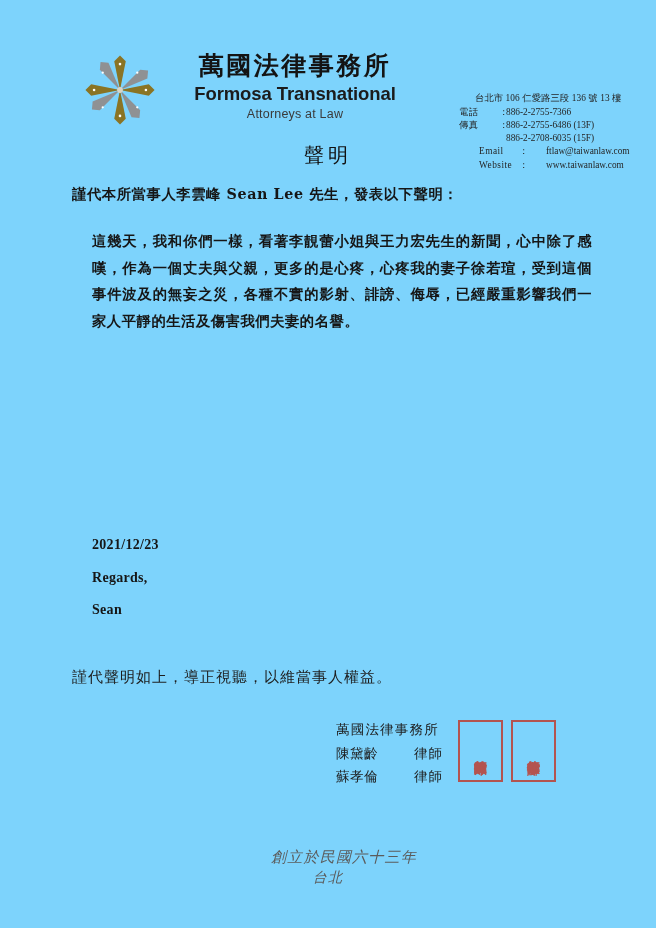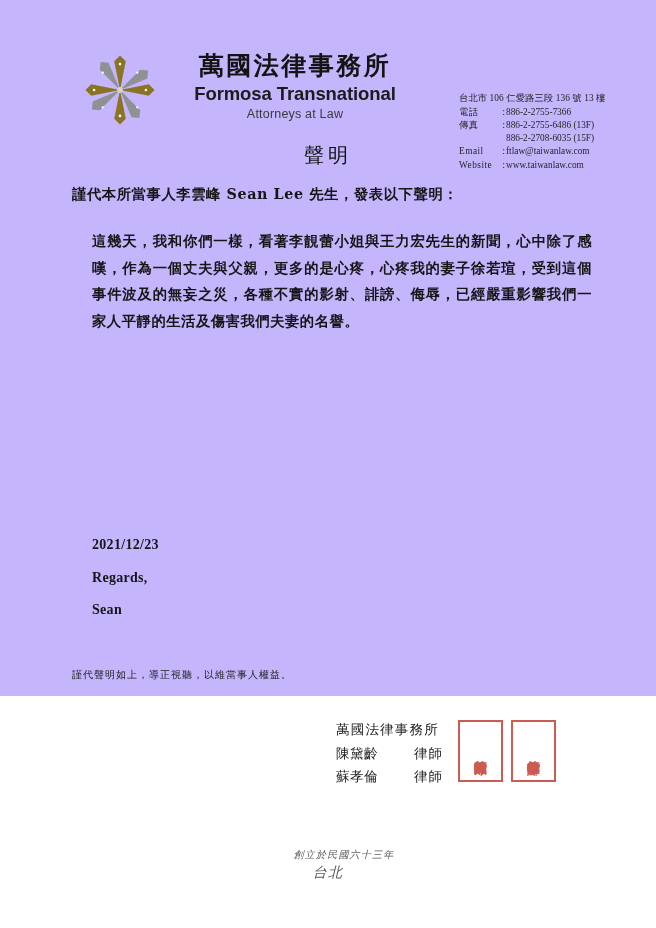--- a/index.html
+++ b/index.html
@@ -11,23 +11,23 @@
     width: 656px;
     height: 928px;
     overflow: hidden;
     font-family: "Liberation Serif", "DejaVu Serif", serif;
     color: #1a1a1a;
     position: relative;
   }
 
   .page {
     width: 656px;
-    height: 696px;
+    height: 928px;
     position: relative;
-    background: #c4b5fd;
+    background: #7dd3fc;
     box-sizing: border-box;
   }
 
   
   .letterhead {
     position: absolute;
     top: 44px;
     left: 0;
     width: 656px;
     height: 95px;
@@ -102,23 +102,24 @@
     width: 30px;
     padding-right: 10px;
   }
   .contact .colon {
     display: inline-block;
     width: 7px;
   }
   .contact .addr {
     letter-spacing: 0.1px;
     margin-bottom: 0.5px;
+    margin-left: 16px;
   }
   .contact .cont-indent { padding-left: 47px; }
-  .contact .uline { text-decoration: none; }
+  .contact .uline { text-decoration: none; margin-left: 20px; }
 
   
   .doc-title {
     position: absolute;
     top: 142px;
     left: 0;
     width: 656px;
     text-align: center;
     font-size: 20px;
     font-weight: normal;
@@ -168,21 +169,21 @@
     letter-spacing: 0.3px;
   }
   .signoff.date { top: 537px; }
   .signoff.regards { top: 570px; }
   .signoff.name { top: 602px; }
 
   .closing-line {
     position: absolute;
     top: 668px;
     left: 72px;
-    font-size: 10px;
+    font-size: 15px;
     letter-spacing: 1px;
     color: #1d1d1d;
     font-family: "DejaVu Serif", "Liberation Serif", serif;
     white-space: nowrap;
   }
 
   
   .sig-area {
     position: absolute;
     top: 718px;
@@ -242,21 +243,21 @@
   .footer {
     position: absolute;
     top: 848px;
     left: 0;
     width: 656px;
     text-align: center;
     color: #5b5b5b;
     font-family: "DejaVu Serif", "Liberation Serif", serif;
   }
   .footer .f1 {
-    font-size: 10px;
+    font-size: 15px;
     letter-spacing: 1.2px;
     font-style: italic;
     margin-left: 32px;
   }
   .footer .f2 {
     font-size: 14px;
     letter-spacing: 1.2px;
     font-style: italic;
     margin-top: 2px;
   }

